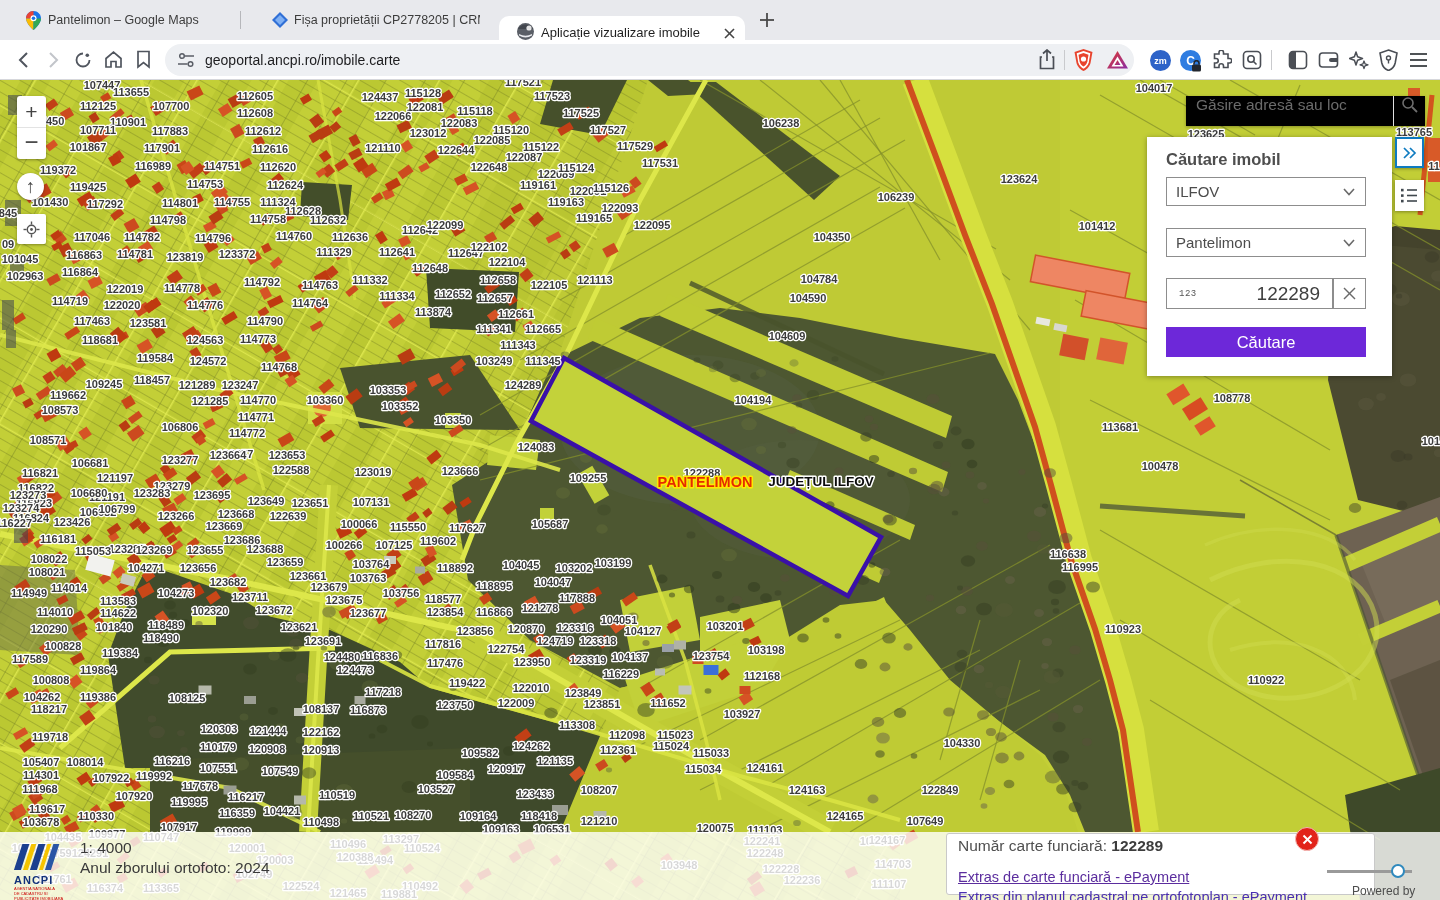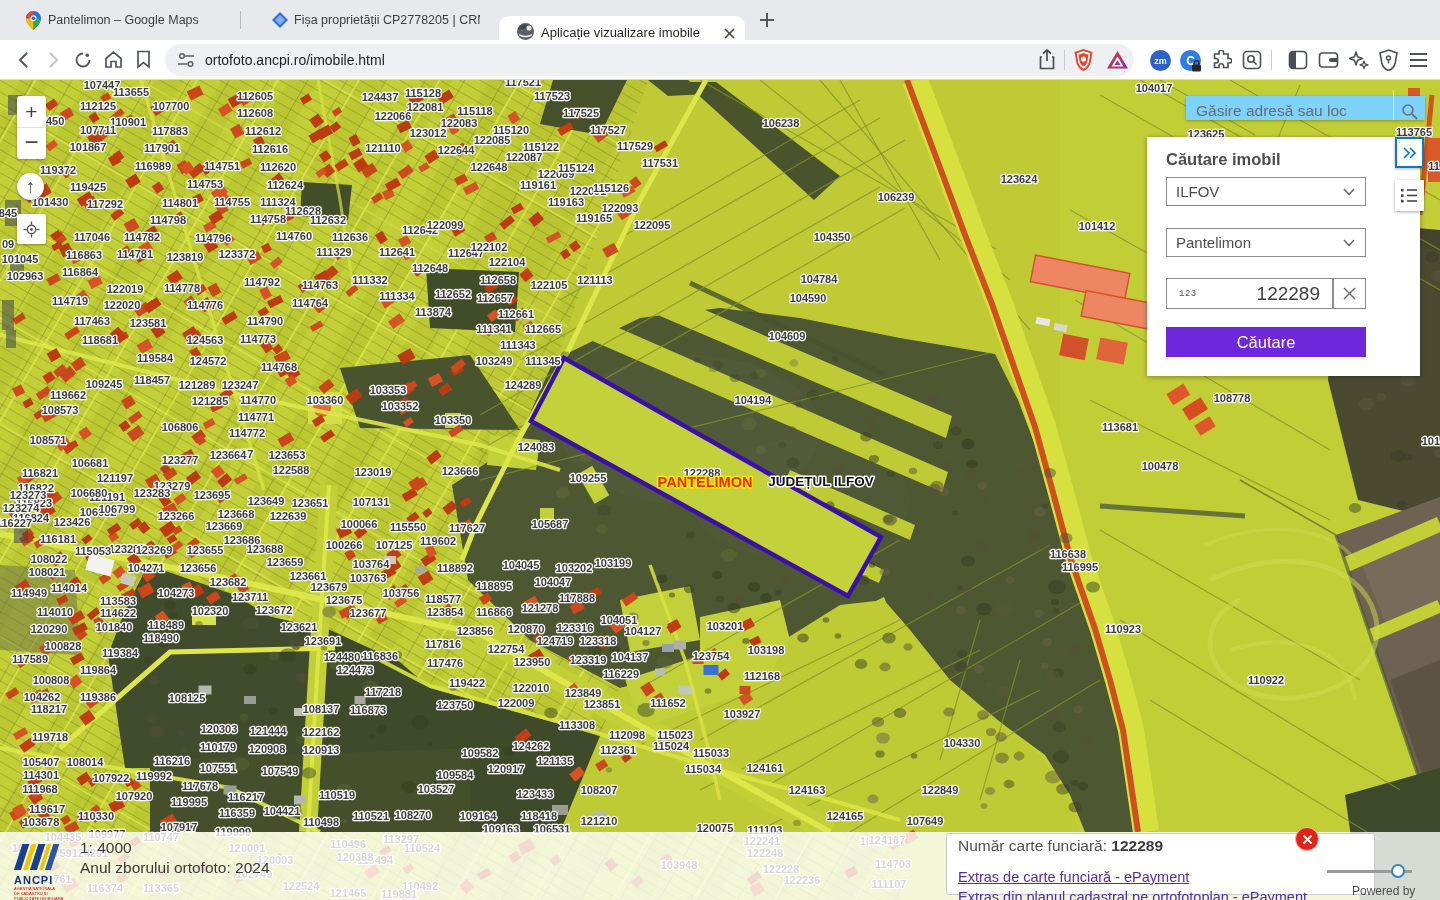--- a/index.html
+++ b/index.html
@@ -4,22 +4,22 @@
 body{font-family:"Liberation Sans",sans-serif;width:1440px;height:900px;overflow:hidden}
 #app{position:relative;width:1440px;height:900px;background:#fff}
 .abs{position:absolute}
 #tabbar{left:0;top:0;width:1440px;height:40px;background:#e8e9ed}
 .tabtxt{font-size:12.5px;color:#3c3c3c;white-space:nowrap}
 #activetab{left:499px;top:16px;width:246px;height:35px;background:#fff;border-radius:10px 10px 0 0}
 #navrow{left:0;top:40px;width:1440px;height:40px;background:#fff;border-bottom:1px solid #d6d7db}
 #pill{left:165px;top:44px;width:969px;height:32px;background:#eef0f3;border-radius:16px}
 #mapwrap{left:0;top:80px;width:1440px;height:820px;overflow:hidden;background:#c3cf37}
 .ctl{background:#fff;box-shadow:0 1px 3px rgba(0,0,0,.35);color:#4a4a4a;display:flex;align-items:center;justify-content:center}
-#srch{left:1186px;top:96px;width:239px;height:24px;background:#7dd3fc;box-shadow:0 1px 3px rgba(0,0,0,.3);display:flex;align-items:flex-end}
-#panel{left:1147px;top:137px;width:273px;height:239px;background:#fff;box-shadow:0 1px 5px rgba(0,0,0,.35)}
+#srch{left:1186px;top:96px;width:239px;height:30px;background:#000000;box-shadow:0 1px 3px rgba(0,0,0,.3);display:flex;align-items:flex-start}
+#panel{left:1147px;top:137px;width:245px;height:239px;background:#fff;box-shadow:0 1px 5px rgba(0,0,0,.35)}
 .sel{position:absolute;left:19px;width:200px;height:29px;border:1px solid #8d8d8d;background:#fff;font-size:15px;color:#4c4c4c;display:flex;align-items:center;padding-left:9px}
 #bbar{left:0;top:832px;width:1440px;height:68px;background:rgba(255,255,255,.8)}
 #infop{left:946px;top:833px;width:429px;height:62px;background:#fff;border:1px solid #c9c9c9;border-radius:3px;padding:3px 0 0 11px}
 .lnk{font-size:14.5px;text-decoration:underline;white-space:nowrap}
 </style></head><body>
 <div id="app">
     <div class="abs" id="mapwrap"><svg width="1440" height="820" viewBox="0 80 1440 820">
         <defs>
 <pattern id="pa" width="10" height="10" patternUnits="userSpaceOnUse" patternTransform="rotate(-60)">
             <line x1="0" y1="0" x2="0" y2="10" stroke="#6d7820" stroke-width="1"></line>
@@ -1289,21 +1289,21 @@
     </svg>
 <svg class="abs" style="left:136px;top:50px" width="15" height="19" viewBox="0 0 15 19">
       <path d="M2,1.5 L13,1.5 L13,17 L7.5,12.5 L2,17 Z" fill="none" stroke="#50555e" stroke-width="1.7"></path>
     </svg>
 <svg class="abs" style="left:178px;top:52px" width="17" height="16" viewBox="0 0 17 16">
       <circle cx="4" cy="4" r="2.3" fill="none" stroke="#5a5e66" stroke-width="1.5"></circle>
       <line x1="7" y1="4" x2="16" y2="4" stroke="#5a5e66" stroke-width="1.5"></line>
       <circle cx="12.5" cy="12" r="2.3" fill="none" stroke="#5a5e66" stroke-width="1.5"></circle>
       <line x1="0" y1="12" x2="9.5" y2="12" stroke="#5a5e66" stroke-width="1.5"></line>
     </svg>
-<span class="abs" style="left:205px;top:52px;font-size:14px;color:#1d1d1f">ortofoto.ancpi.ro/imobile.html</span>
+<span class="abs" style="left:205px;top:52px;font-size:14px;color:#1d1d1f">geoportal.ancpi.ro/imobile.carte</span>
 
 <svg class="abs" style="left:1039px;top:49px" width="16" height="21" viewBox="0 0 16 21">
       <path d="M8,1 L8,12 M4,4.5 L8,1 L12,4.5" fill="none" stroke="#4a4e55" stroke-width="1.7"></path>
       <path d="M3,8 L1.5,8 L1.5,19.5 L14.5,19.5 L14.5,8 L13,8" fill="none" stroke="#4a4e55" stroke-width="1.7"></path>
     </svg>
 <div class="abs" style="left:1064px;top:50px;width:1px;height:20px;background:#c9cacd"></div>
 <svg class="abs" style="left:1073px;top:48px" width="21" height="24" viewBox="0 0 21 24">
       <path d="M10.5,1 L19.5,4 L17.5,15 C16.5,19 13,22 10.5,23 C8,22 4.5,19 3.5,15 L1.5,4 Z" fill="#e8442e"></path>
       <path d="M10.5,3 L17.3,5.2 L15.8,14.2 C15,17.4 12.5,19.8 10.5,20.8 C8.5,19.8 6,17.4 5.2,14.2 L3.7,5.2 Z" fill="#fff"></path>
       <path d="M10.5,5 L15.5,6.8 L14.4,13.5 C13.8,15.9 12,17.8 10.5,18.6 C9,17.8 7.2,15.9 6.6,13.5 L5.5,6.8 Z" fill="#e8442e"></path>

